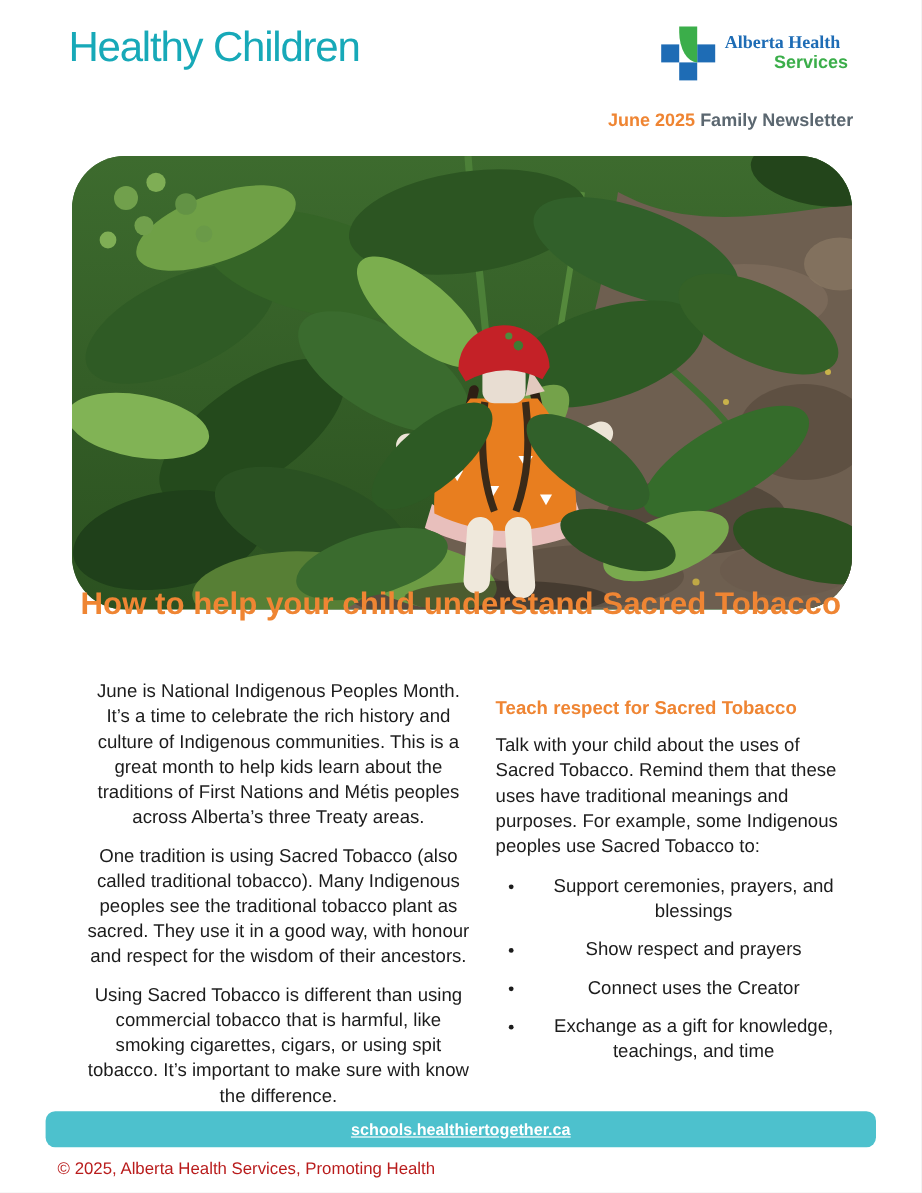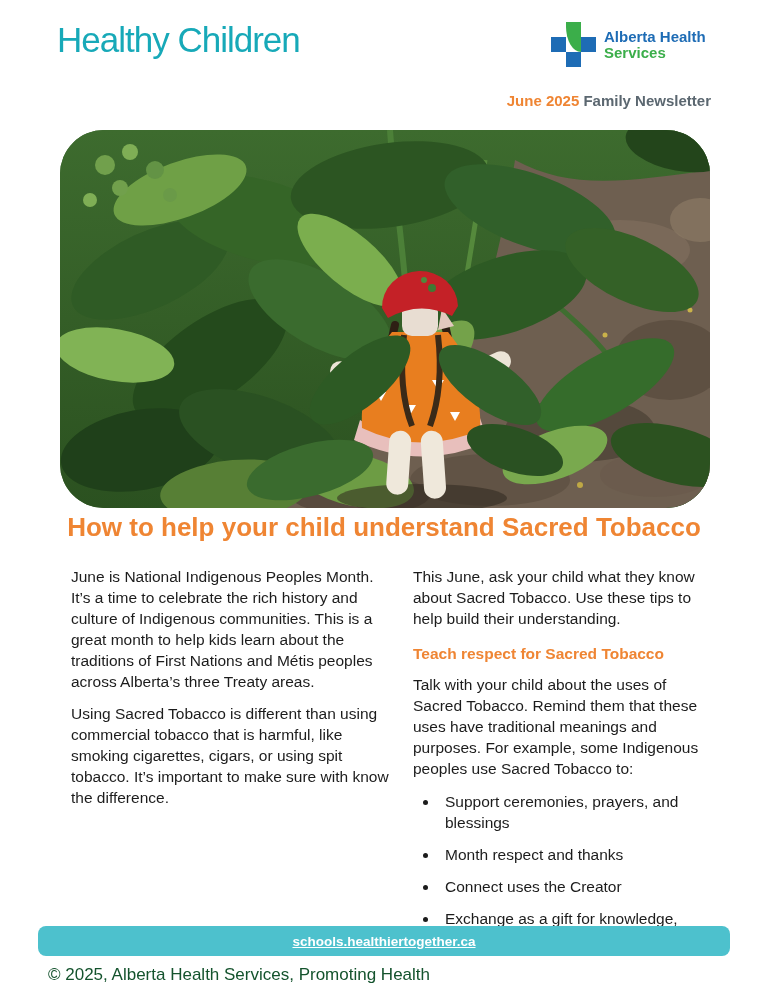--- a/index.html
+++ b/index.html
@@ -20,63 +20,63 @@
   .ahs-mark .sq { position:absolute; width:15px; height:15px; background:var(--logo_blue,#1E6CB5); }
   .ahs-mark .sq.left  { left:0;  top:15px; }
   .ahs-mark .sq.right { left:30px; top:15px; }
   .ahs-mark .sq.bottom{ left:15px; top:30px; }
   .ahs-mark .leaf {
     position:absolute; left:15px; top:0; width:15px; height:30px;
     background:var(--logo_green,#3BAE4A);
     border-bottom-left-radius:100% 85%;
   }
   .brand-text { line-height:1.02; font-weight:700; font-size:15px; }
-  .brand-text .l1 { color:var(--logo_blue,#1E6CB5); }
-  .brand-text .l2 { color:var(--logo_green,#3BAE4A); }
+  .brand-text .l1 { color:var(--logo_blue,#1E6CB5);font-family:Liberation Serif, serif; }
+  .brand-text .l2 { color:var(--logo_green,#3BAE4A);margin-left:41px; }
   .issue-line {
     position:absolute; top:92px; right:57px; white-space:nowrap;
     font-size:15px; font-weight:700; color:var(--gray,#5B6770);
   }
   .issue-line .date { color:var(--orange,#EF8533);margin-top:44px; }
   
   .photo {
     position:absolute; top:130px; left:60px; width:650px; height:378px;
     border-radius:44px; overflow:hidden; background:#39642c;
   }
   .photo svg { display:block; width:100%; height:100%; }
   
   .headline {
-    position:absolute; top:512px; left:0; width:768px; text-align:center;
+    position:absolute; top:488px; left:0; width:768px; text-align:center;
     font-size:26px; font-weight:700; color:var(--orange,#EF8533);
   }
   .columns {
     position:absolute; top:566px; left:71px; width:640px;
     display:flex; gap:20px;
     font-size:15.5px; line-height:21px; color:#1c1c1c;
   }
-  .col-left  { width:322px; }
+  .col-left  { width:322px;text-align:center; }
   .col-right { width:298px; }
   .columns p { margin:0 0 11px 0; }
   .subhead {
     font-size:15.5px; font-weight:700; color:var(--orange,#EF8533);
     margin:14px 0 10px 0;
   }
-  .bullets { list-style:disc; margin:12px 0 0 0; padding-left:26px; }
+  .bullets { list-style:disc; margin:12px 0 0 0; padding-left:26px;text-align:center; }
   .bullets li { margin-bottom:11px; padding-left:6px; }
   
   .footer-bar {
     position:absolute; top:926px; left:38px; width:692px; height:30px;
     background:var(--footer_teal,#4DC1CD); border-radius:8px;
     display:flex; align-items:center; justify-content:center;text-align:center;
   }
   .footer-link {
     color:#fff; font-size:13.5px; font-weight:700; text-decoration:underline;
   }
   .copyright {
-    position:absolute; top:965px; left:48px; font-size:17px; color:#14532d;
+    position:absolute; top:965px; left:48px; font-size:14px; color:#b91c1c;
   }
 </style>
 </head>
 <body>
 
 <div class="page">
 
   <div class="masthead-title">Healthy Children</div>
 
   <div class="brand">
@@ -196,29 +196,29 @@
       <ellipse cx="250" cy="340" rx="65" ry="26" fill="#3a6b2e" transform="rotate(-15 250 340)"></ellipse>
       <ellipse cx="455" cy="320" rx="50" ry="22" fill="#2a5122" transform="rotate(18 455 320)"></ellipse>
     </svg>
   </div>
 
   <div class="headline">How to help your child understand Sacred Tobacco</div>
 
   <div class="columns">
     <div class="col-left">
       <p>June is National Indigenous Peoples Month. It’s a time to celebrate the rich history and culture of Indigenous communities. This is a great month to help kids learn about the traditions of First Nations and Métis peoples across Alberta’s three Treaty areas.</p>
+      <p>One tradition is using Sacred Tobacco (also called traditional tobacco). Many Indigenous peoples see the traditional tobacco plant as sacred. They use it in a good way, with honour and respect for the wisdom of their ancestors.</p>
       <p>Using Sacred Tobacco is different than using commercial tobacco that is harmful, like smoking cigarettes, cigars, or using spit tobacco. It’s important to make sure with know the difference.</p>
     </div>
     <div class="col-right">
-      <p>This June, ask your child what they know about Sacred Tobacco. Use these tips to help build their understanding.</p>
       <div class="subhead">Teach respect for Sacred Tobacco</div>
       <p>Talk with your child about the uses of Sacred Tobacco. Remind them that these uses have traditional meanings and purposes. For example, some Indigenous peoples use Sacred Tobacco to:</p>
       <ul class="bullets">
         <li>Support ceremonies, prayers, and blessings</li>
-        <li>Month respect and thanks</li>
+        <li>Show respect and prayers</li>
         <li>Connect uses the Creator</li>
         <li>Exchange as a gift for knowledge, teachings, and time</li>
       </ul>
     </div>
   </div>
 
   <div class="footer-bar">
     <a href="#" class="footer-link">schools.healthiertogether.ca</a>
   </div>
   <div class="copyright">© 2025, Alberta Health Services, Promoting Health</div>

